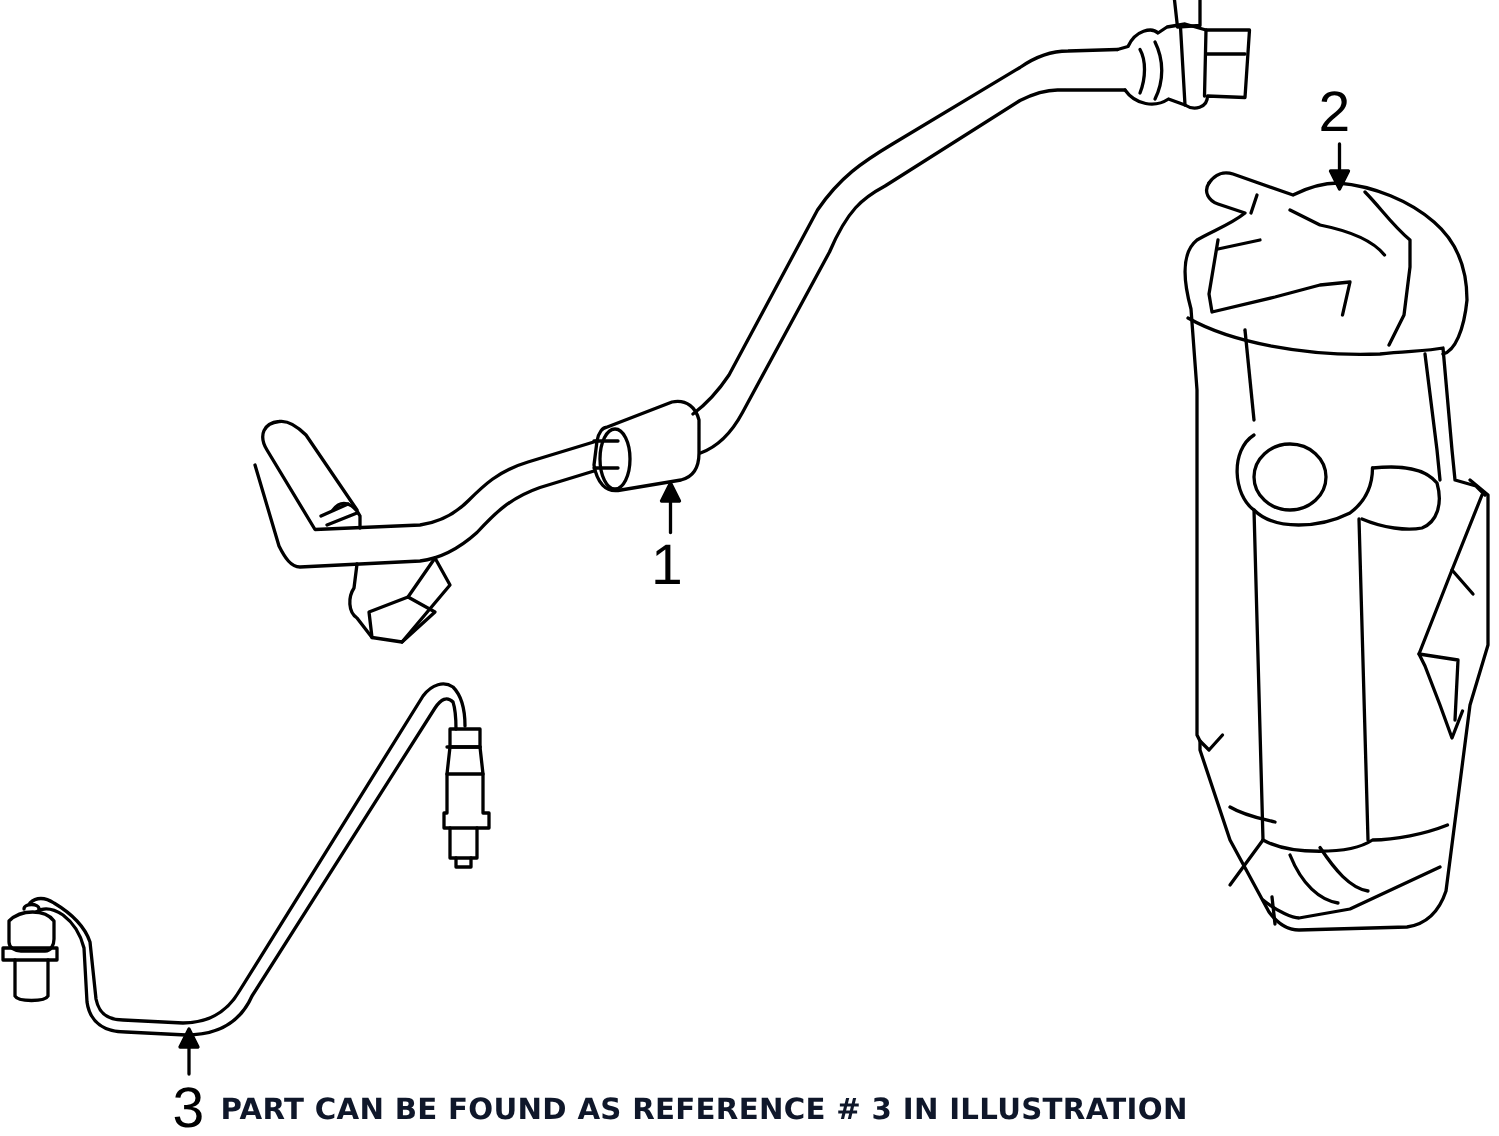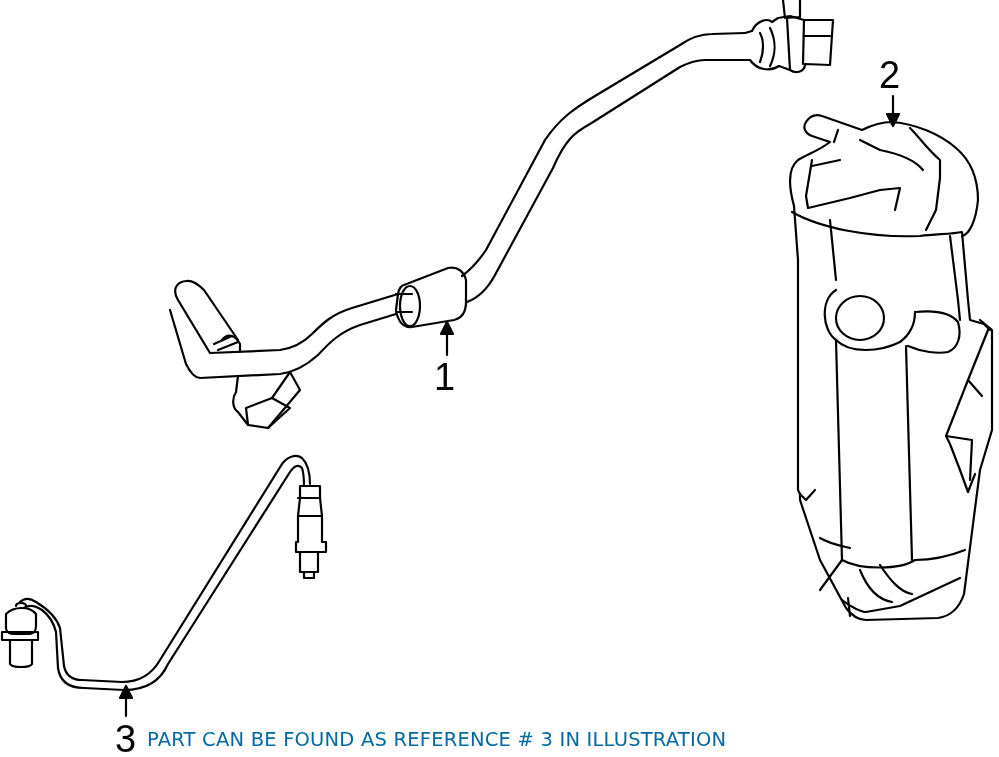--- a/index.html
+++ b/index.html
@@ -1,20 +1,20 @@
 <!DOCTYPE html>
 <html><head>
 <meta charset="utf-8">
 <style>
   html, body { margin: 0; padding: 0; background: #ffffff; }
   body { width: 999px; height: 757px; position: relative; overflow: hidden; font-family: "Liberation Sans", sans-serif; }
   .diagram { position: absolute; left: 0; top: 0; width: 999px; height: 757px; }
   svg.art { position: absolute; left: 0; top: 0; }
   .callout { position: absolute; font-family: "Liberation Sans", sans-serif; color: #000; font-size: 38px; line-height: 1; }
-  .note { position: absolute; left: 147px; top: 728px; color: #0369a1; font-family: "DejaVu Sans", sans-serif; font-weight: normal; font-size: 19.5px; letter-spacing: 0.2px; white-space: nowrap; }
+  .note { position: absolute; left: 147px; top: 728px; color: #0f172a; font-family: "DejaVu Sans", sans-serif; font-weight: bold; font-size: 19.5px; letter-spacing: 0.2px; white-space: nowrap; }
 </style>
 </head>
 <body>
 
 <div class="diagram">
   <svg class="art" width="999" height="757" viewBox="0 0 999 757" fill="none" stroke="#000" stroke-width="2.2" stroke-linejoin="round" stroke-linecap="round">
 
     <g>
 
       <path d="M462,276 C470,270 478,262 486,250 L545,140 C560,118 575,108 595,96 L680,45 C690,38 700,34 712,34 L745,33"></path>

